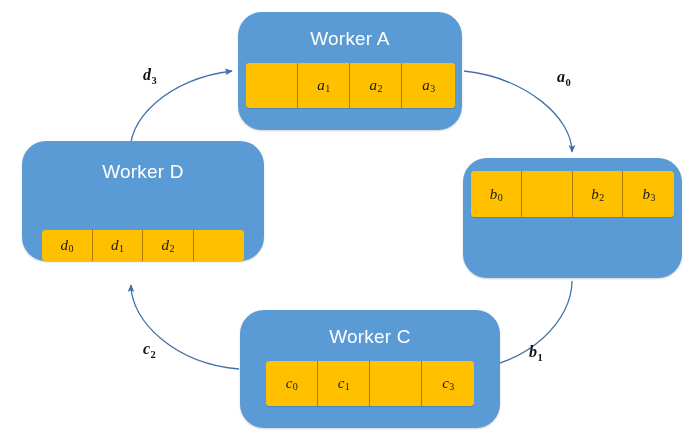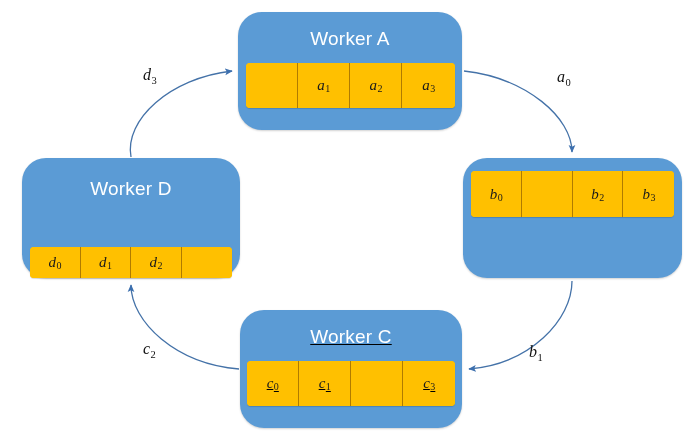--- a/index.html
+++ b/index.html
@@ -67,22 +67,22 @@
     font-style: normal;
     vertical-align: baseline;
     position: relative;
     top: 3px;
     left: 0.5px;
   }
 
   
   #worker-a { left: 238px; top: 12px;  width: 224px; height: 118px; }
   #worker-b { left: 463px; top: 158px; width: 219px; height: 120px; }
-  #worker-c { left: 240px; top: 310px; width: 222px; height: 118px; text-decoration: underline; }
-  #worker-d { left: 22px;  top: 158px; width: 218px; height: 120px; gap: 34px; }
+  #worker-c { left: 240px; top: 310px; width: 260px; height: 118px; }
+  #worker-d { left: 22px;  top: 141px; width: 242px; height: 120px; gap: 34px; }
 
   #worker-a .worker-title { margin-top: 16px; }
   #worker-b .worker-title { margin-top: 20px; }
   #worker-c .worker-title { margin-top: 16px; }
   #worker-d .worker-title { margin-top: 20px; }
 
   #worker-a .buffer { margin-top: 13px; width: 209px; height: 45px; }
   #worker-b .buffer { margin-top: 13px; width: 203px; height: 46px; }
   #worker-c .buffer { margin-top: 13px; width: 208px; height: 45px; }
   #worker-d .buffer { margin-top: 13px; width: 202px; height: 46px; }
@@ -102,20 +102,21 @@
     pointer-events: none;
   }
   .arrow-label {
     position: absolute;
     color: #111111;
     font-family: "Liberation Serif", serif;
     font-style: italic;
     font-size: 16px;
     white-space: nowrap;
     user-select: none;
+    font-weight: bold;
   }
   .arrow-label sub {
     font-size: 10.5px;
     font-style: normal;
     vertical-align: baseline;
     position: relative;
     top: 3.5px;
     left: 0.5px;
   }
   #label-d3 { left: 143px; top: 66px; }

